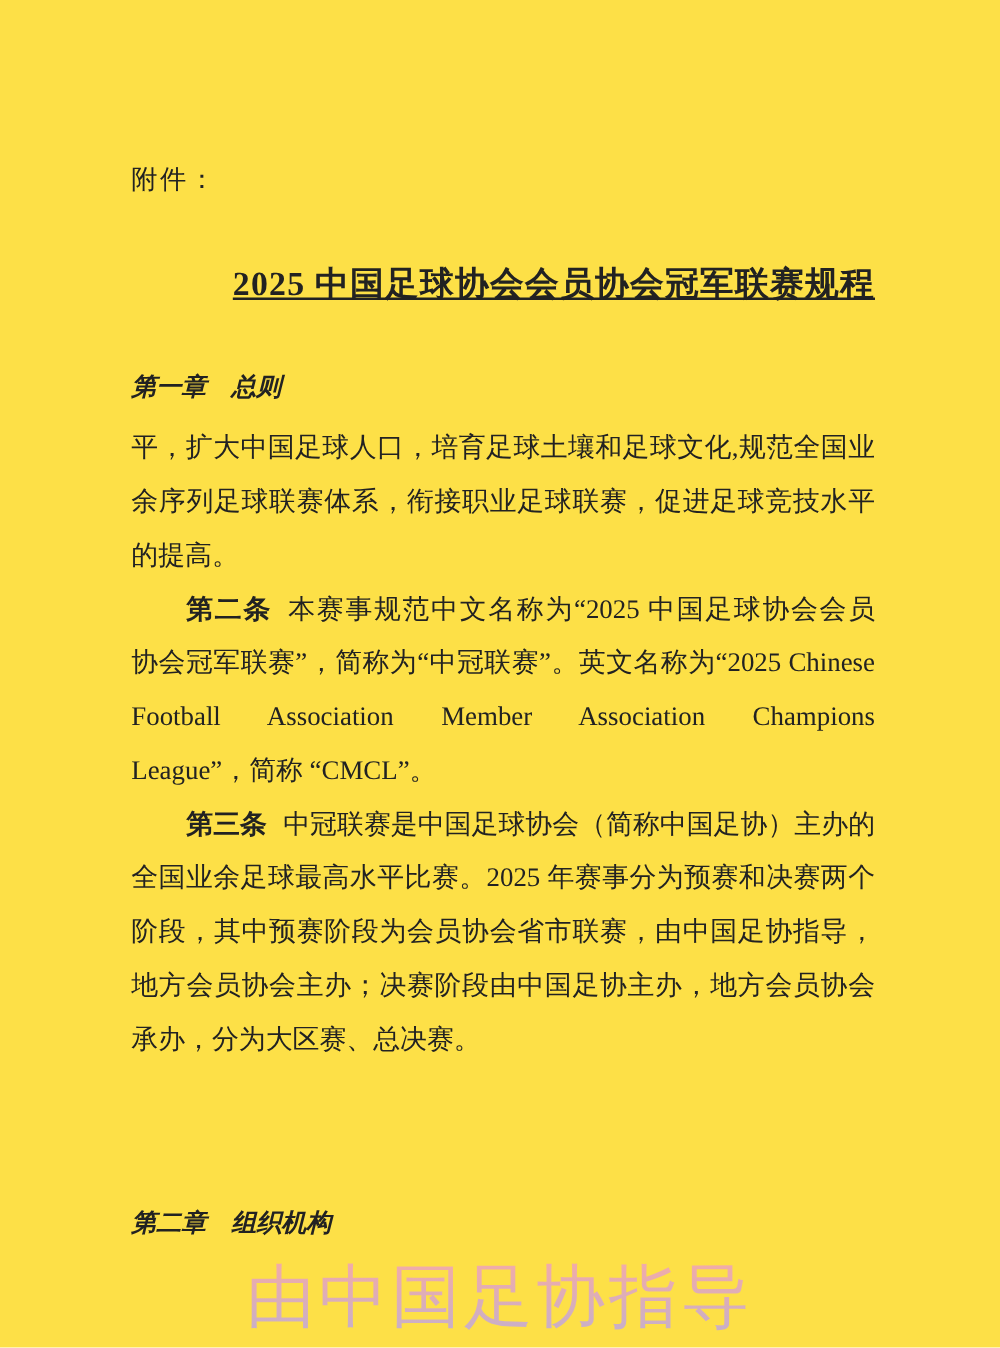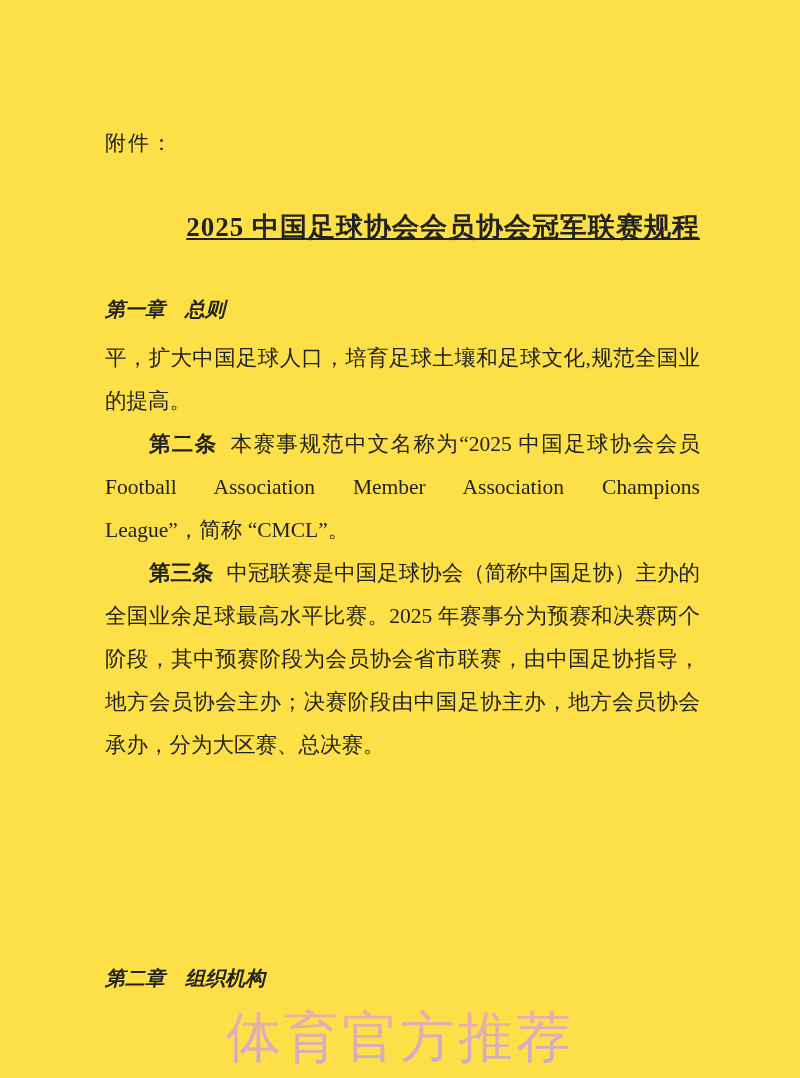--- a/index.html
+++ b/index.html
@@ -99,28 +99,30 @@
 <div class="page">
 
   <div class="attachment">附件：</div>
 
   <h1 class="doc-title" style="margin:0;">2025 中国足球协会会员协会冠军联赛规程</h1>
 
   <div class="chapter-heading chapter-1">第一章　总则</div>
 
   <div class="body-lines">
       <div class="body-line justify"><span>平，扩大中国足球人口，培育足球土壤和足球文化,规范全国业</span></div>
+      <div class="body-line justify"><span>余序列足球联赛体系，衔接职业足球联赛，促进足球竞技水平</span></div>
       <div class="body-line"><span>的提高。</span></div>
       <div class="body-line justify indent"><span class="article-label">第二条</span><span>本赛事规范中文名称为“2025 中国足球协会会员</span></div>
+      <div class="body-line justify"><span>协会冠军联赛”，简称为“中冠联赛”。英文名称为“2025 Chinese</span></div>
       <div class="body-line justify"><span>Football Association Member Association Champions</span></div>
       <div class="body-line"><span>League”，简称 “CMCL”。</span></div>
       <div class="body-line justify indent"><span class="article-label">第三条</span><span>中冠联赛是中国足球协会（简称中国足协）主办的</span></div>
       <div class="body-line justify"><span>全国业余足球最高水平比赛。2025 年赛事分为预赛和决赛两个</span></div>
       <div class="body-line justify"><span>阶段，其中预赛阶段为会员协会省市联赛，由中国足协指导，</span></div>
       <div class="body-line justify"><span>地方会员协会主办；决赛阶段由中国足协主办，地方会员协会</span></div>
       <div class="body-line"><span>承办，分为大区赛、总决赛。</span></div>
     </div>
 
   <div class="chapter-heading chapter-2">第二章　组织机构</div>
 
-  <div class="watermark" style="background-image: linear-gradient(rgb(242, 163, 184) 10%, rgb(185, 168, 228) 95%);">体育官方推荐</div>
+  <div class="watermark" style="background-image: linear-gradient(rgb(242, 163, 184) 10%, rgb(185, 168, 228) 95%);">由中国足协指导</div>
 
 </div>
 
 </body></html>

